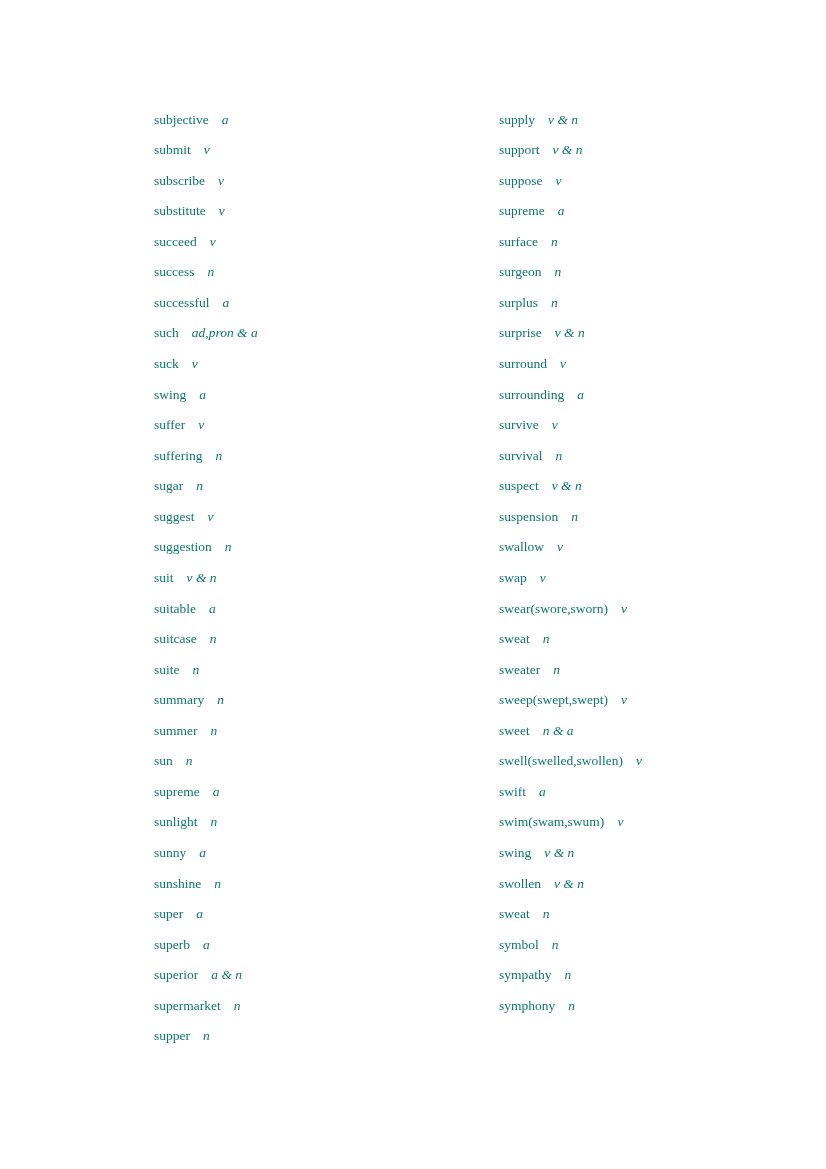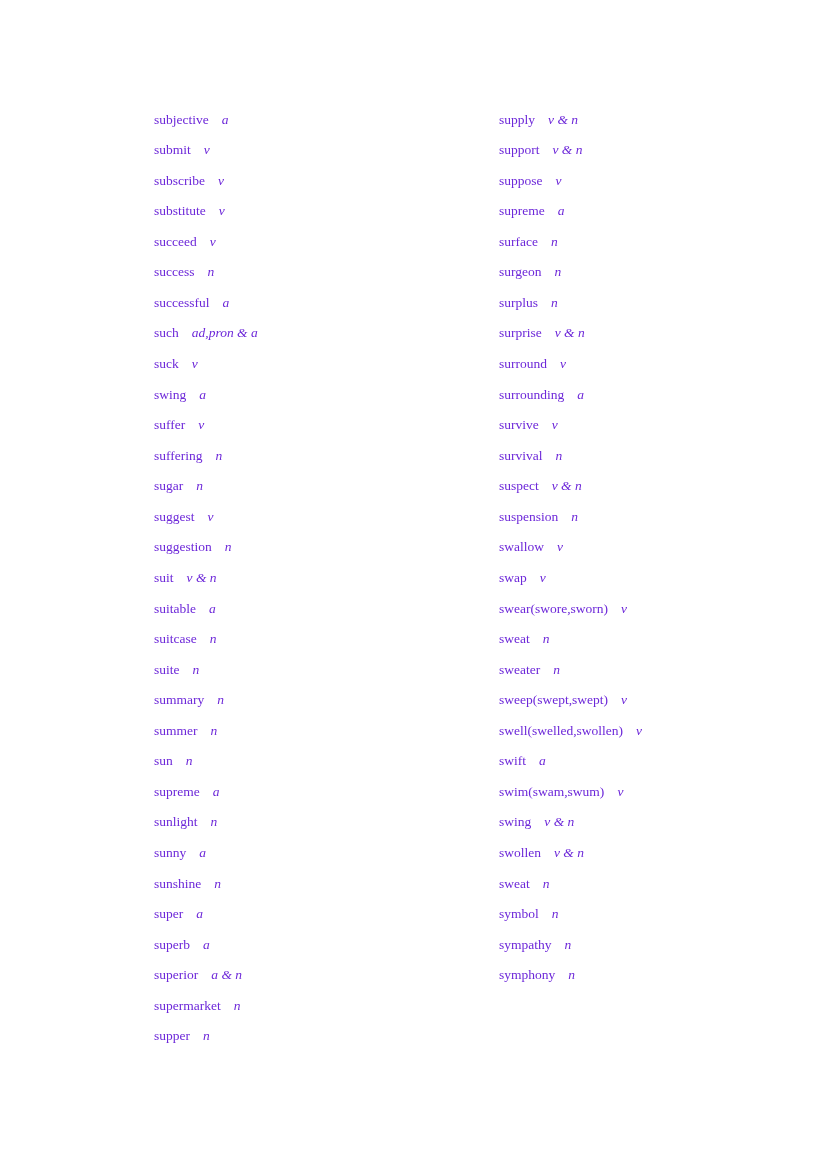--- a/index.html
+++ b/index.html
@@ -6,21 +6,21 @@
     margin: 0;
     padding: 0;
     background: #ffffff;
   }
   .page {
     position: relative;
     width: 708px;
     height: 1169px;
     background: #ffffff;
     font-family: "Liberation Serif", serif;
-    color: #6d28d9;
+    color: #0f766e;
     overflow: hidden;
   }
   .column {
     position: absolute;
     top: 104px;
   }
   .col-left  { left: 154px; }
   .col-right { left: 458px; margin-left: 41px; }
   .entry {
     height: 30.57px;
@@ -251,20 +251,24 @@
       </div>
       <div class="entry">
         <span class="word">sweater</span>
         <span class="pos">n</span>
       </div>
       <div class="entry">
         <span class="word">sweep(swept,swept)</span>
         <span class="pos">v</span>
       </div>
       <div class="entry">
+        <span class="word">sweet</span>
+        <span class="pos">n &amp; a</span>
+      </div>
+      <div class="entry">
         <span class="word">swell(swelled,swollen)</span>
         <span class="pos">v</span>
       </div>
       <div class="entry">
         <span class="word">swift</span>
         <span class="pos">a</span>
       </div>
       <div class="entry">
         <span class="word">swim(swam,swum)</span>
         <span class="pos">v</span>

